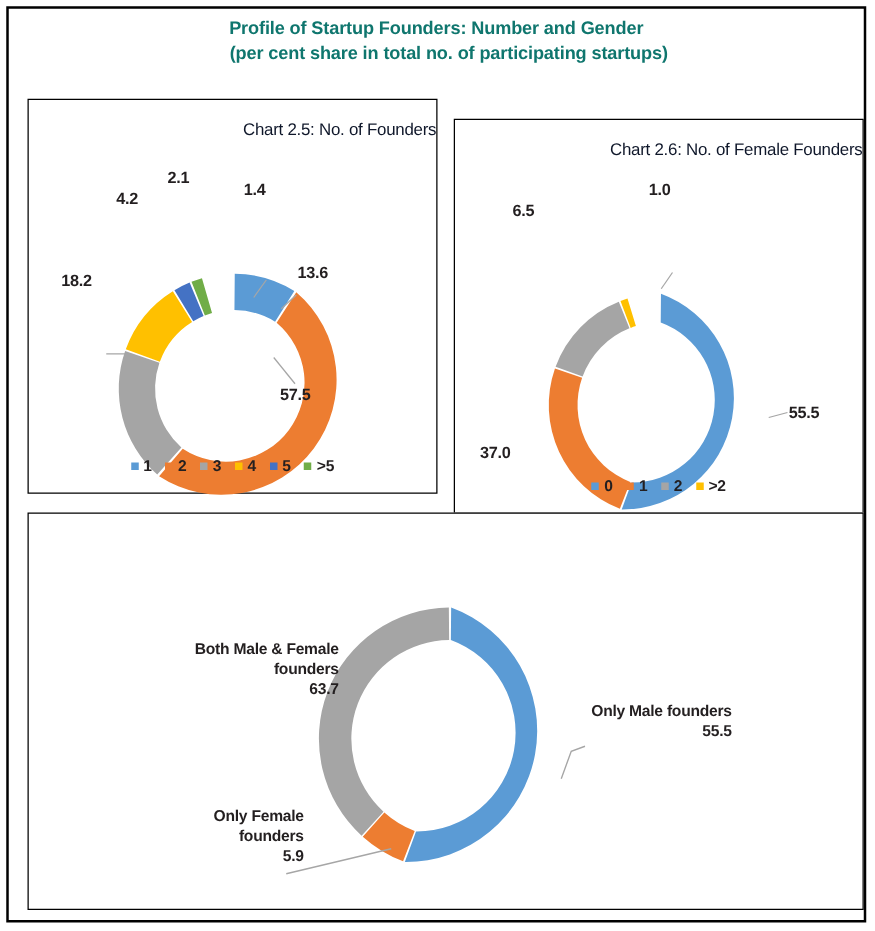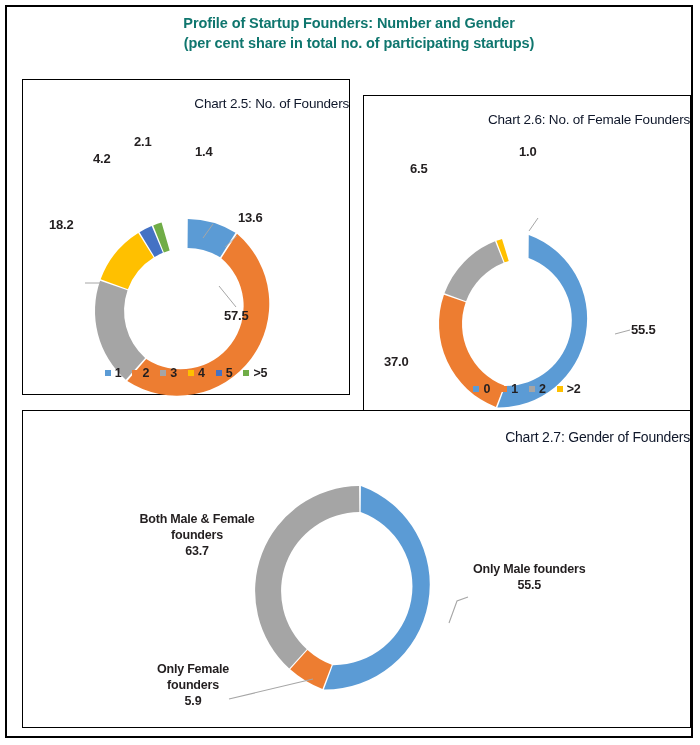--- a/index.html
+++ b/index.html
@@ -85,21 +85,21 @@
     color: #231f20;
     white-space: nowrap;
     letter-spacing: -0.2px;
   }
   .cat-label {
     position: absolute;
     font-size: 12.5px;
     font-weight: bold;
     color: #231f20;
     white-space: nowrap;
-    text-align: center;
+    text-align: right;
     line-height: 16px;
     letter-spacing: -0.2px;
   }
 
   
   .legend {
     position: absolute;
     bottom: 14px;
     left: 0;
     width: 100%;
@@ -244,21 +244,20 @@
         <span class="legend-text">2</span>
       </div>
       <div class="legend-item">
         <span class="legend-swatch" style="background:#FFC000"></span>
         <span class="legend-text">&gt;2</span>
       </div>
     </div>
   </div>
 
   <div class="panel" id="panel-chart-27">
-    <div class="panel-title">Chart 2.7: Gender of Founders</div>
 
     <div class="donut-stage">
       <svg class="donut-svg" width="669" height="318" viewBox="0 0 669 318">
 
         <g transform="translate(337,180)">
 
           <path fill="#5B9BD5" d="M 0.92 -104.99 A 105 105 0 0 1 -36.13 98.58 L -27.18 74.17 A 79 79 0 0 0 0.69 -78.99 Z"></path>
 
           <path fill="#ED7D31" d="M -37.53 98.07 A 105 105 0 0 1 -69.79 78.35 L -52.51 58.96 A 79 79 0 0 0 -28.24 73.80 Z"></path>
 
@@ -270,21 +269,21 @@
           <path d="M 206 288 L 290 268"></path>
         </g>
       </svg>
     </div>
 
     <div class="cat-label" style="left:450px; top:150px;">
       <span>Only Male founders</span><br>
       <span>55.5</span>
     </div>
 
-    <div class="cat-label" style="left:120px; top:250px; width:100px;">
+    <div class="cat-label" style="left:120px; top:234px; width:100px;">
       <span>Only Female</span><br>
       <span>founders</span><br>
       <span>5.9</span>
     </div>
 
     <div class="cat-label" style="left:100px; top:100px; width:148px;">
       <span>Both Male &amp; Female</span><br>
       <span>founders</span><br>
       <span>63.7</span>
     </div>

